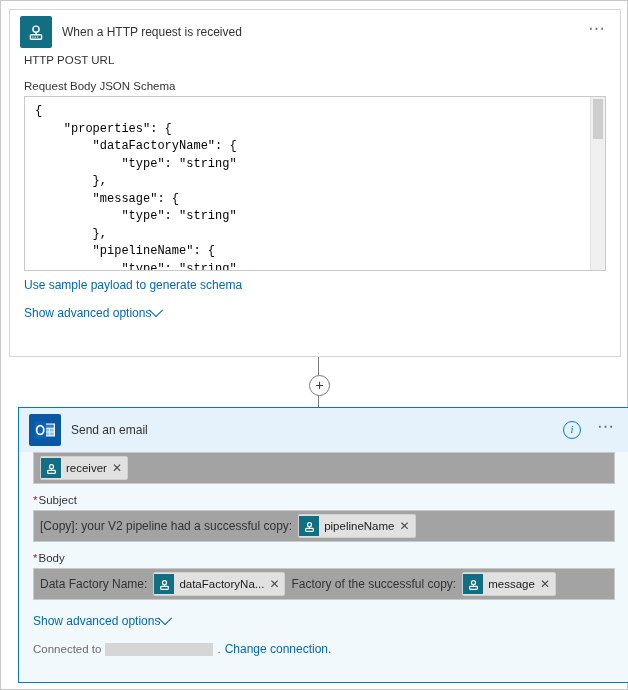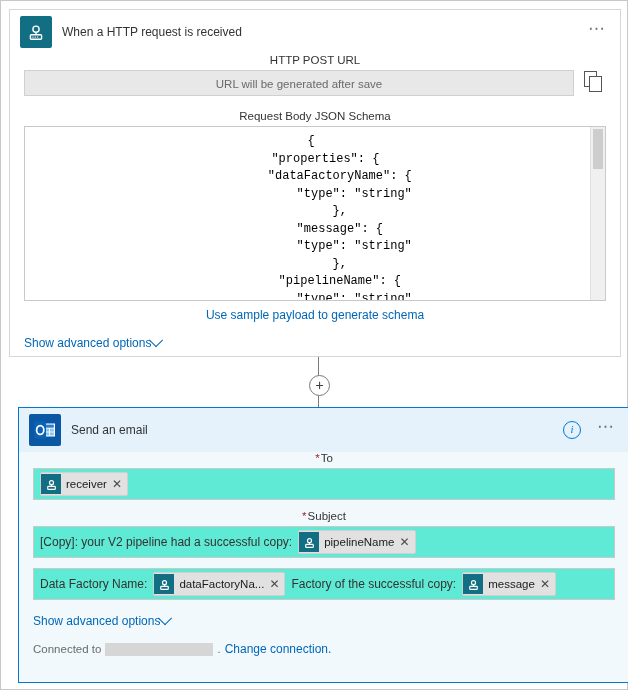--- a/index.html
+++ b/index.html
@@ -91,21 +91,20 @@
   #trigger-card .card-icon {
     background: #126e82;
   }
   .field-label {
     font-size: 11.5px;
     color: #333333;
     margin: 0 0 4px 0;
   }
   .body-pad {
     padding: 0 14px;
-    text-align: center;
   }
   .url-row {
     display: flex;
     align-items: center;
   }
   .url-box {
     flex: 1 1 auto;
     height: 26px;
     line-height: 26px;
     background: #e8e8e8;
@@ -263,21 +262,21 @@
     font-size: 11.5px;
     color: #333333;
     margin-bottom: 4px;
   }
   .req-label .star {
     color: #a4262c;
     margin-right: 1px;
   }
   .input-box {
     min-height: 30px;
-    background: #5eead4;
+    background: #a3a3a3;
     border: 1px solid #c9c9c9;
     box-sizing: border-box;
     display: flex;
     align-items: center;
     flex-wrap: wrap;
     padding: 3px 6px;
     gap: 6px;
     font-size: 12px;
     color: #333333;
     cursor: text;
@@ -351,27 +350,20 @@
           <rect x="8.6" y="14.6" width="1.3" height="1" fill="#ffffff"></rect>
           <rect x="10.9" y="14.6" width="1.3" height="1" fill="#ffffff"></rect>
         </svg>
       </div>
       <div class="card-title">When a HTTP request is received</div>
       <div class="ellipsis-btn">⋯</div>
     </div>
 
     <div class="body-pad">
       <div class="field-label">HTTP POST URL</div>
-      <div class="url-row">
-        <div class="url-box">URL will be generated after save</div>
-        <div class="copy-btn">
-          <span class="sheet-back"></span>
-          <span class="sheet-front"></span>
-        </div>
-      </div>
 
       <div class="field-label" style="margin-top:14px;">Request Body JSON Schema</div>
       <div class="json-box">
         <pre class="json-code">{
     "properties": {
         "dataFactoryName": {
             "type": "string"
         },
         "message": {
             "type": "string"
@@ -415,23 +407,20 @@
         </svg>
       </div>
       <div class="card-title">Send an email</div>
       <div class="info-btn">i</div>
       <div class="ellipsis-btn">⋯</div>
     </div>
 
     <div class="body-pad">
 
       <div class="field-block">
-        <div class="req-label">
-          <span class="star">*</span><span>To</span>
-        </div>
         <div class="input-box">
           <span class="token">
             <span class="tok-icon">
               <svg class="svg-ico" width="13" height="13" viewBox="0 0 20 20" aria-hidden="true">
                 <circle cx="10" cy="7.2" r="3.1" fill="none" stroke="#ffffff" stroke-width="1.8"></circle>
                 <rect x="9.2" y="10" width="1.6" height="3" fill="#ffffff"></rect>
                 <rect x="4.2" y="12.8" width="11.6" height="4.6" rx="1" fill="none" stroke="#ffffff" stroke-width="1.8"></rect>
               </svg>
             </span>
             <span class="tok-label">receiver</span>
@@ -454,20 +443,23 @@
                 <rect x="4.2" y="12.8" width="11.6" height="4.6" rx="1" fill="none" stroke="#ffffff" stroke-width="1.8"></rect>
               </svg>
             </span>
             <span class="tok-label">pipelineName</span>
             <span class="tok-x">✕</span>
           </span>
         </div>
       </div>
 
       <div class="field-block">
+        <div class="req-label">
+          <span class="star">*</span><span>Body</span>
+        </div>
         <div class="input-box">
           <span class="plain-text">Data Factory Name:</span>
           <span class="token">
             <span class="tok-icon">
               <svg class="svg-ico" width="13" height="13" viewBox="0 0 20 20" aria-hidden="true">
                 <circle cx="10" cy="7.2" r="3.1" fill="none" stroke="#ffffff" stroke-width="1.8"></circle>
                 <rect x="9.2" y="10" width="1.6" height="3" fill="#ffffff"></rect>
                 <rect x="4.2" y="12.8" width="11.6" height="4.6" rx="1" fill="none" stroke="#ffffff" stroke-width="1.8"></rect>
               </svg>
             </span>

